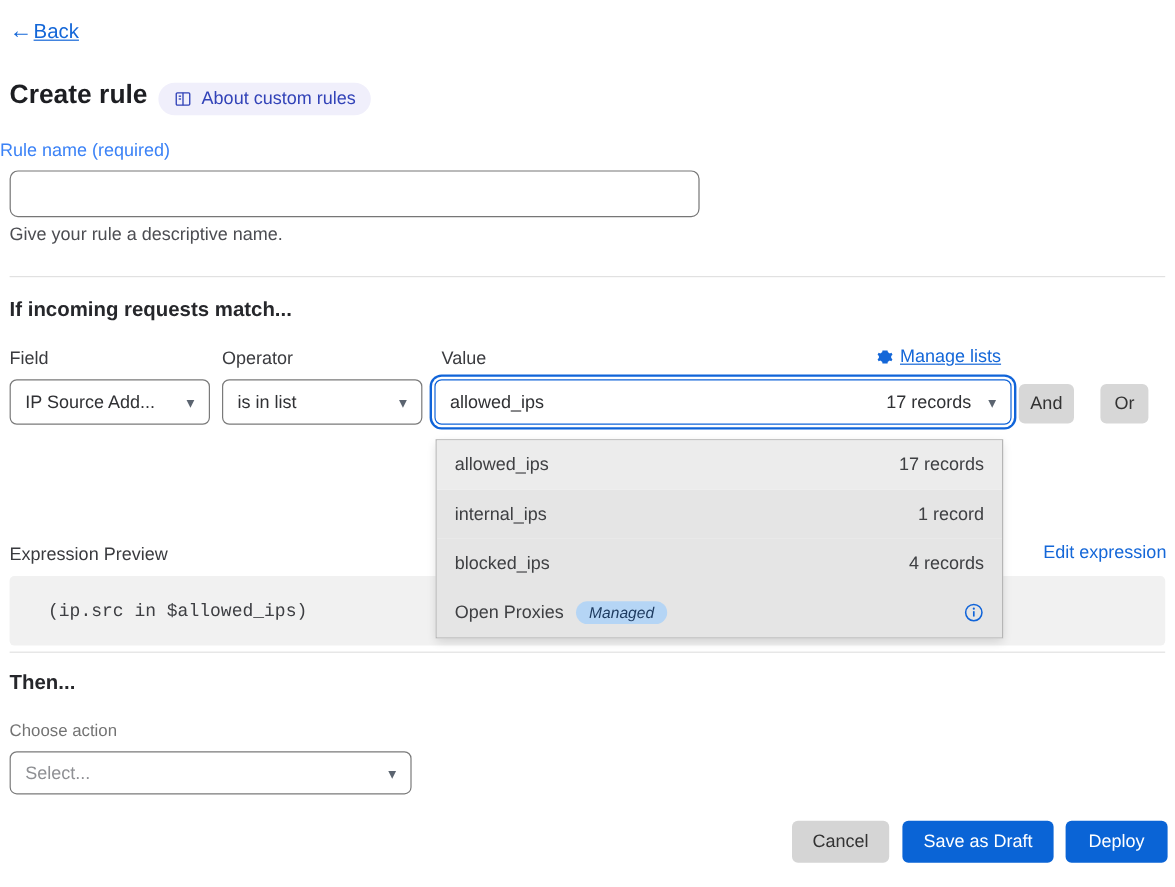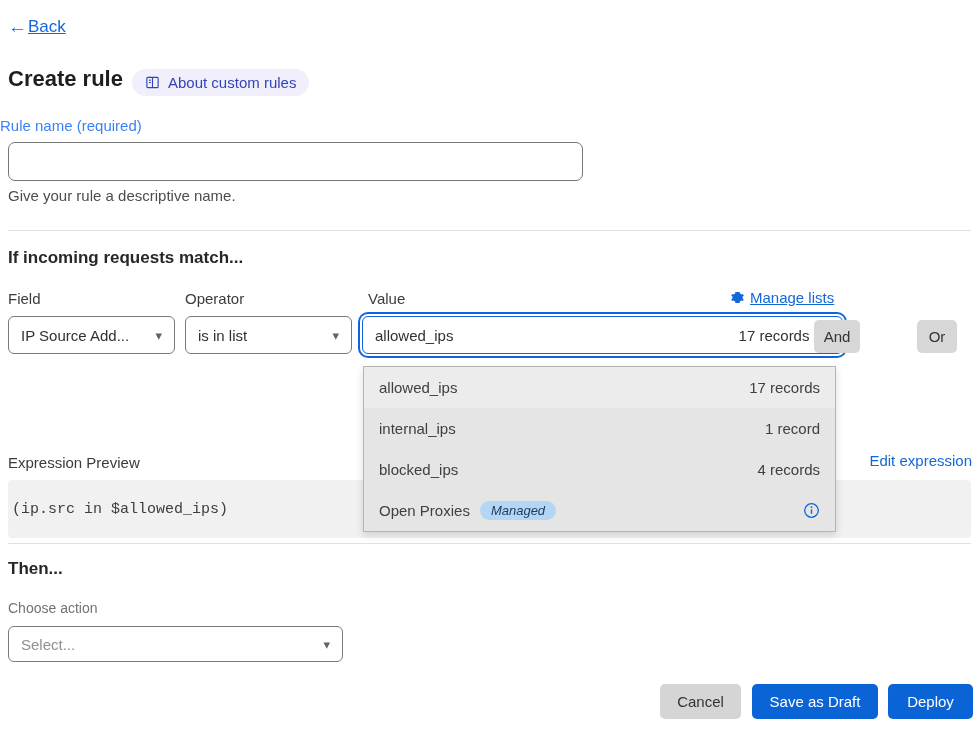--- a/index.html
+++ b/index.html
@@ -59,21 +59,21 @@
     border:1px solid #1064d9;
     box-shadow:0 0 0 2px #ffffff, 0 0 0 4px #1064d9;
   }
   .value-right { display:flex; align-items:center; gap:14px; color:#303134; }
   .caret { color:#5b6470; font-size:13px; line-height:1; }
 
   .gray-btn {
     top:320px; height:33px; background:#d7d7d7; border:none; border-radius:5px;
     font-family:inherit; font-size:15px; color:#333; cursor:pointer;
   }
-  .and-button { left:814px; width:46px; }
+  .and-button { left:849px; width:46px; }
   .or-button { left:917px; width:40px; }
 
   
   .dropdown-panel {
     left:363px; top:366px; width:473px; background:#fff;
     border:1px solid #b5b5b5; box-shadow:0 3px 8px rgba(0,0,0,0.14); z-index:5;
   }
   .dropdown-row {
     height:41px; display:flex; align-items:center; justify-content:space-between;
     padding:0 15px; font-size:15px; color:#3f4043; cursor:pointer; background:#e5e5e5;
@@ -84,21 +84,21 @@
   .managed-badge {
     background:#b5d5f5; color:#1d3a5f; font-size:13px;
     border-radius:11px; padding:3px 11px; line-height:1;font-style:italic;
   }
   .info-icon { display:flex; align-items:center; cursor:pointer; }
 
   
   .expr-label { left:8px; top:454px; font-size:15px; color:#3a3b3f; }
   .edit-link { right:7px; top:452px; color:#1467d8; font-size:15px; cursor:pointer; }
   .code-block { left:8px; top:480px; width:963px; height:58px; background:#f1f1f1; border-radius:4px; display:flex; align-items:center; }
-  .code-text { font-family:"Liberation Mono","DejaVu Sans Mono",monospace; font-size:15px; color:#3d3e42; padding-left:4px; }
+  .code-text { font-family:"Liberation Mono","DejaVu Sans Mono",monospace; font-size:15px; color:#3d3e42; padding-left:32px; }
 
   
   .then-heading { left:8px; top:559px; font-size:17px; font-weight:700; color:#26272b; }
   .action-label { left:8px; top:600px; font-size:14px; color:#737373;text-align:center; }
   .action-select { left:8px; top:626px; width:335px; height:36px; top:626px;align-items:center; }
   .placeholder { color:#8f9094; }
 
   
   .footer-btn {
     top:684px; height:35px; border:none; border-radius:5px;

